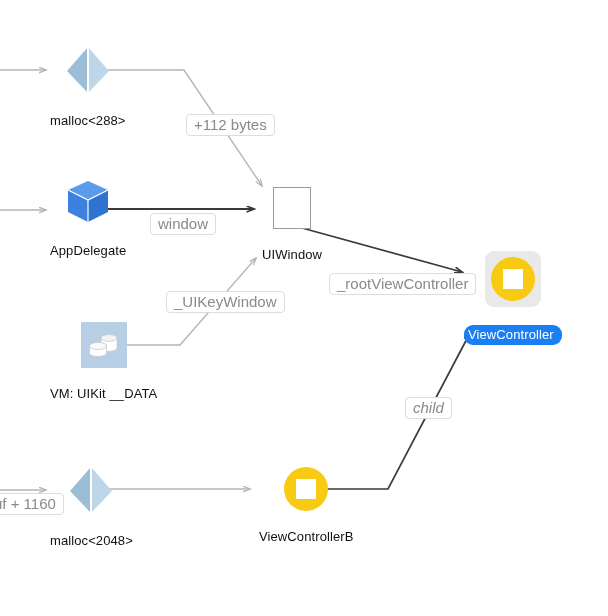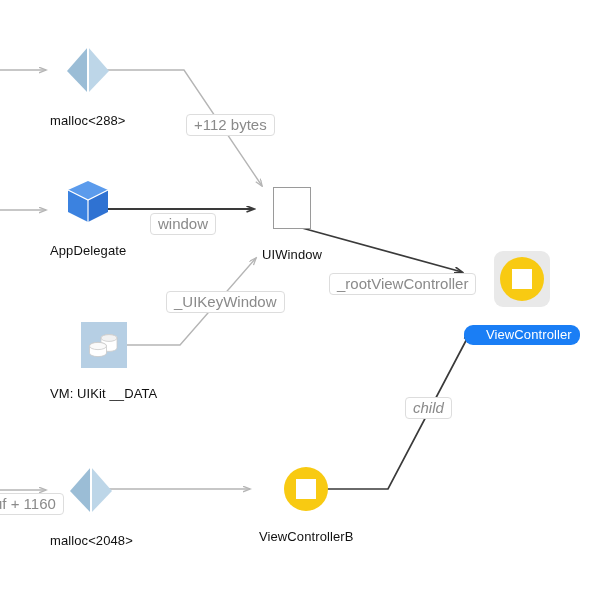--- a/index.html
+++ b/index.html
@@ -36,21 +36,21 @@
     margin-top: 18px;
     font-size: 13px;
     color: #111111;
     white-space: nowrap;
     letter-spacing: 0.1px;
   }
   .node-label.selected {
     background: #1a7ef5;
     color: #ffffff;
     border-radius: 9px;
-    padding: 2px 8px 3px 22px;
+    padding: 2px 8px 3px 4px;
     font-size: 13px;
   }
   
   .icon-malloc {
     width: 46px;
     height: 50px;
     position: relative;
   }
   
   .icon-cube {

